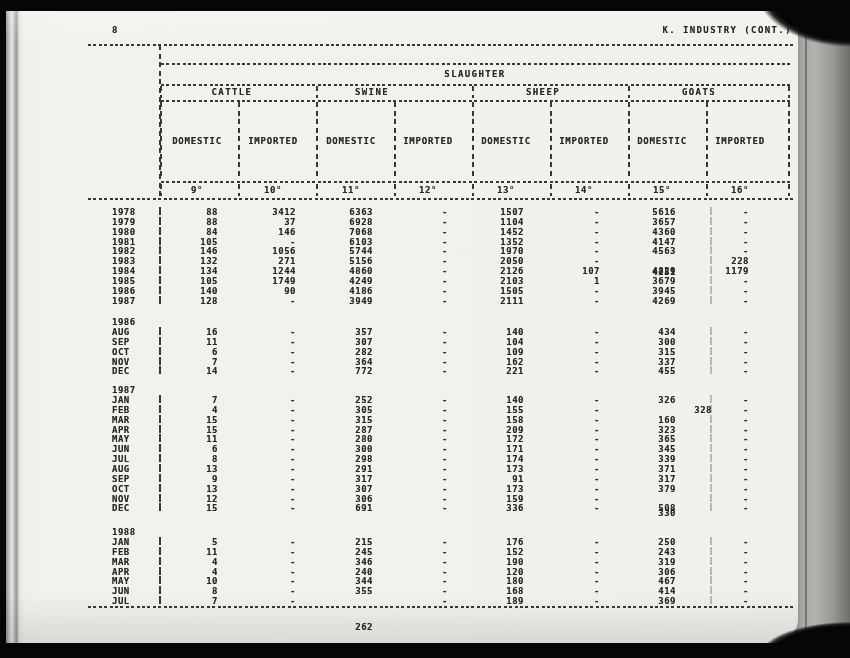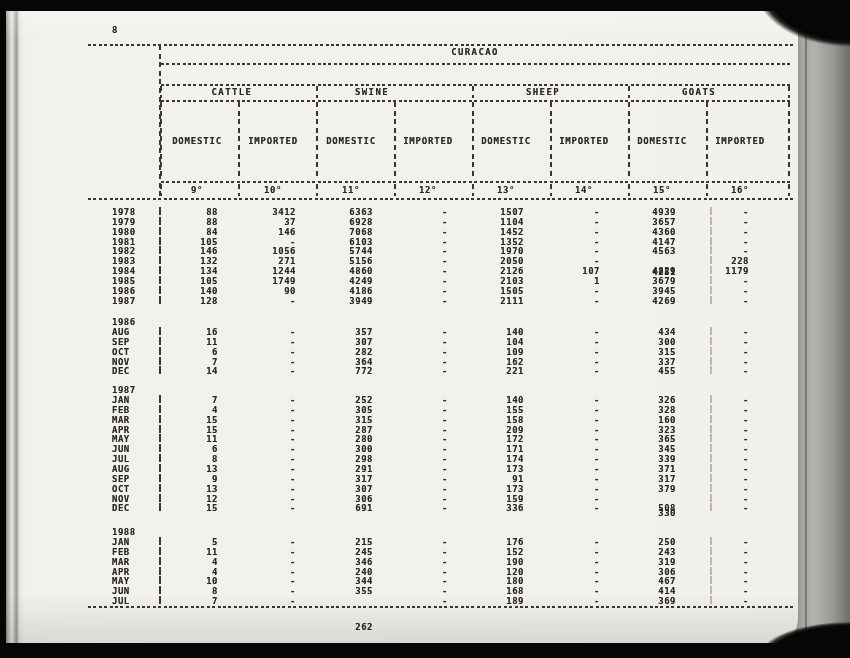--- a/index.html
+++ b/index.html
@@ -44,21 +44,22 @@
   <div class="gutter"></div>
   <div class="page"></div>
   <div class="gutter-line"></div>
   <div class="bar-top"></div>
   <div class="bar-bottom"></div>
   <div class="corner-tr"></div>
   <div class="corner-br"></div>
 
   <div class="content">
     <div class="t" style="left:112px;top:25px;">8</div>
-    <div class="t tc ls14" style="left:161px;top:47px;width:628px;">CURACAO</div>
+    <div class="t ls14 tr" style="left:540px;top:25px;width:252px;">K. INDUSTRY (CONT.)</div>
+    <div class="t tc ls14" style="left:161px;top:69px;width:628px;">SLAUGHTER</div>
     <div id="gen">
         <div class="hline" style="left: 88px; top: 44px; width: 707px;"></div>
         <div class="hline" style="left: 161px; top: 63px; width: 631px;"></div>
         <div class="hline" style="left: 161px; top: 84px; width: 631px;"></div>
         <div class="hline" style="left: 161px; top: 100px; width: 631px;"></div>
         <div class="hline" style="left: 161px; top: 181px; width: 631px;"></div>
         <div class="hline" style="left: 88px; top: 198px; width: 707px;"></div>
         <div class="hline" style="left: 88px; top: 606px; width: 707px;"></div>
         <div class="vbar" style="left: 159px; top: 45px; height: 152px;"></div>
         <div class="vbar" style="left: 160px; top: 86px; height: 12px;"></div>
@@ -106,21 +107,21 @@
         <div class="t tc" style="left: 710px; top: 185px; width: 60px;">16°</div>
         <div class="t" style="left: 112px; top: 207px; width: 50px;">1978</div>
         <div class="vsolid" style="left: 159px; top: 207px; height: 8px;"></div>
         <div class="vfaint" style="left: 710px; top: 207px; height: 8px;"></div>
         <div class="t tr" style="left: 148px; top: 207px; width: 70px;">88</div>
         <div class="t tr" style="left: 226px; top: 207px; width: 70px;">3412</div>
         <div class="t tr" style="left: 303px; top: 207px; width: 70px;">6363</div>
         <div class="t tr" style="left: 378px; top: 207px; width: 70px;">-</div>
         <div class="t tr" style="left: 454px; top: 207px; width: 70px;">1507</div>
         <div class="t tr" style="left: 530px; top: 207px; width: 70px;">-</div>
-        <div class="t tr" style="left: 606px; top: 207px; width: 70px;">4939</div>
+        <div class="t tr" style="left: 606px; top: 207px; width: 70px;">5616</div>
         <div class="t tr" style="left: 679px; top: 207px; width: 70px;">-</div>
         <div class="t" style="left: 112px; top: 216.85px; width: 50px;">1979</div>
         <div class="vsolid" style="left: 159px; top: 216.85px; height: 8px;"></div>
         <div class="vfaint" style="left: 710px; top: 216.85px; height: 8px;"></div>
         <div class="t tr" style="left: 148px; top: 216.85px; width: 70px;">88</div>
         <div class="t tr" style="left: 226px; top: 216.85px; width: 70px;">37</div>
         <div class="t tr" style="left: 303px; top: 216.85px; width: 70px;">6928</div>
         <div class="t tr" style="left: 378px; top: 216.85px; width: 70px;">-</div>
         <div class="t tr" style="left: 454px; top: 216.85px; width: 70px;">1104</div>
         <div class="t tr" style="left: 530px; top: 216.85px; width: 70px;">-</div>
@@ -284,21 +285,21 @@
         <div class="t tr" style="left: 679px; top: 395px; width: 70px;">-</div>
         <div class="t" style="left: 112px; top: 404.85px; width: 50px;">FEB</div>
         <div class="vsolid" style="left: 159px; top: 404.85px; height: 8px;"></div>
         <div class="vfaint" style="left: 710px; top: 404.85px; height: 8px;"></div>
         <div class="t tr" style="left: 148px; top: 404.85px; width: 70px;">4</div>
         <div class="t tr" style="left: 226px; top: 404.85px; width: 70px;">-</div>
         <div class="t tr" style="left: 303px; top: 404.85px; width: 70px;">305</div>
         <div class="t tr" style="left: 378px; top: 404.85px; width: 70px;">-</div>
         <div class="t tr" style="left: 454px; top: 404.85px; width: 70px;">155</div>
         <div class="t tr" style="left: 530px; top: 404.85px; width: 70px;">-</div>
-        <div class="t tr" style="left: 606px; top: 404.85px; width: 70px;">328</div>
+        <div class="t tr" style="left: 642px; top: 404.85px; width: 70px;">328</div>
         <div class="t tr" style="left: 679px; top: 404.85px; width: 70px;">-</div>
         <div class="t" style="left: 112px; top: 414.7px; width: 50px;">MAR</div>
         <div class="vsolid" style="left: 159px; top: 414.7px; height: 8px;"></div>
         <div class="vfaint" style="left: 710px; top: 414.7px; height: 8px;"></div>
         <div class="t tr" style="left: 148px; top: 414.7px; width: 70px;">15</div>
         <div class="t tr" style="left: 226px; top: 414.7px; width: 70px;">-</div>
         <div class="t tr" style="left: 303px; top: 414.7px; width: 70px;">315</div>
         <div class="t tr" style="left: 378px; top: 414.7px; width: 70px;">-</div>
         <div class="t tr" style="left: 454px; top: 414.7px; width: 70px;">158</div>
         <div class="t tr" style="left: 530px; top: 414.7px; width: 70px;">-</div>

